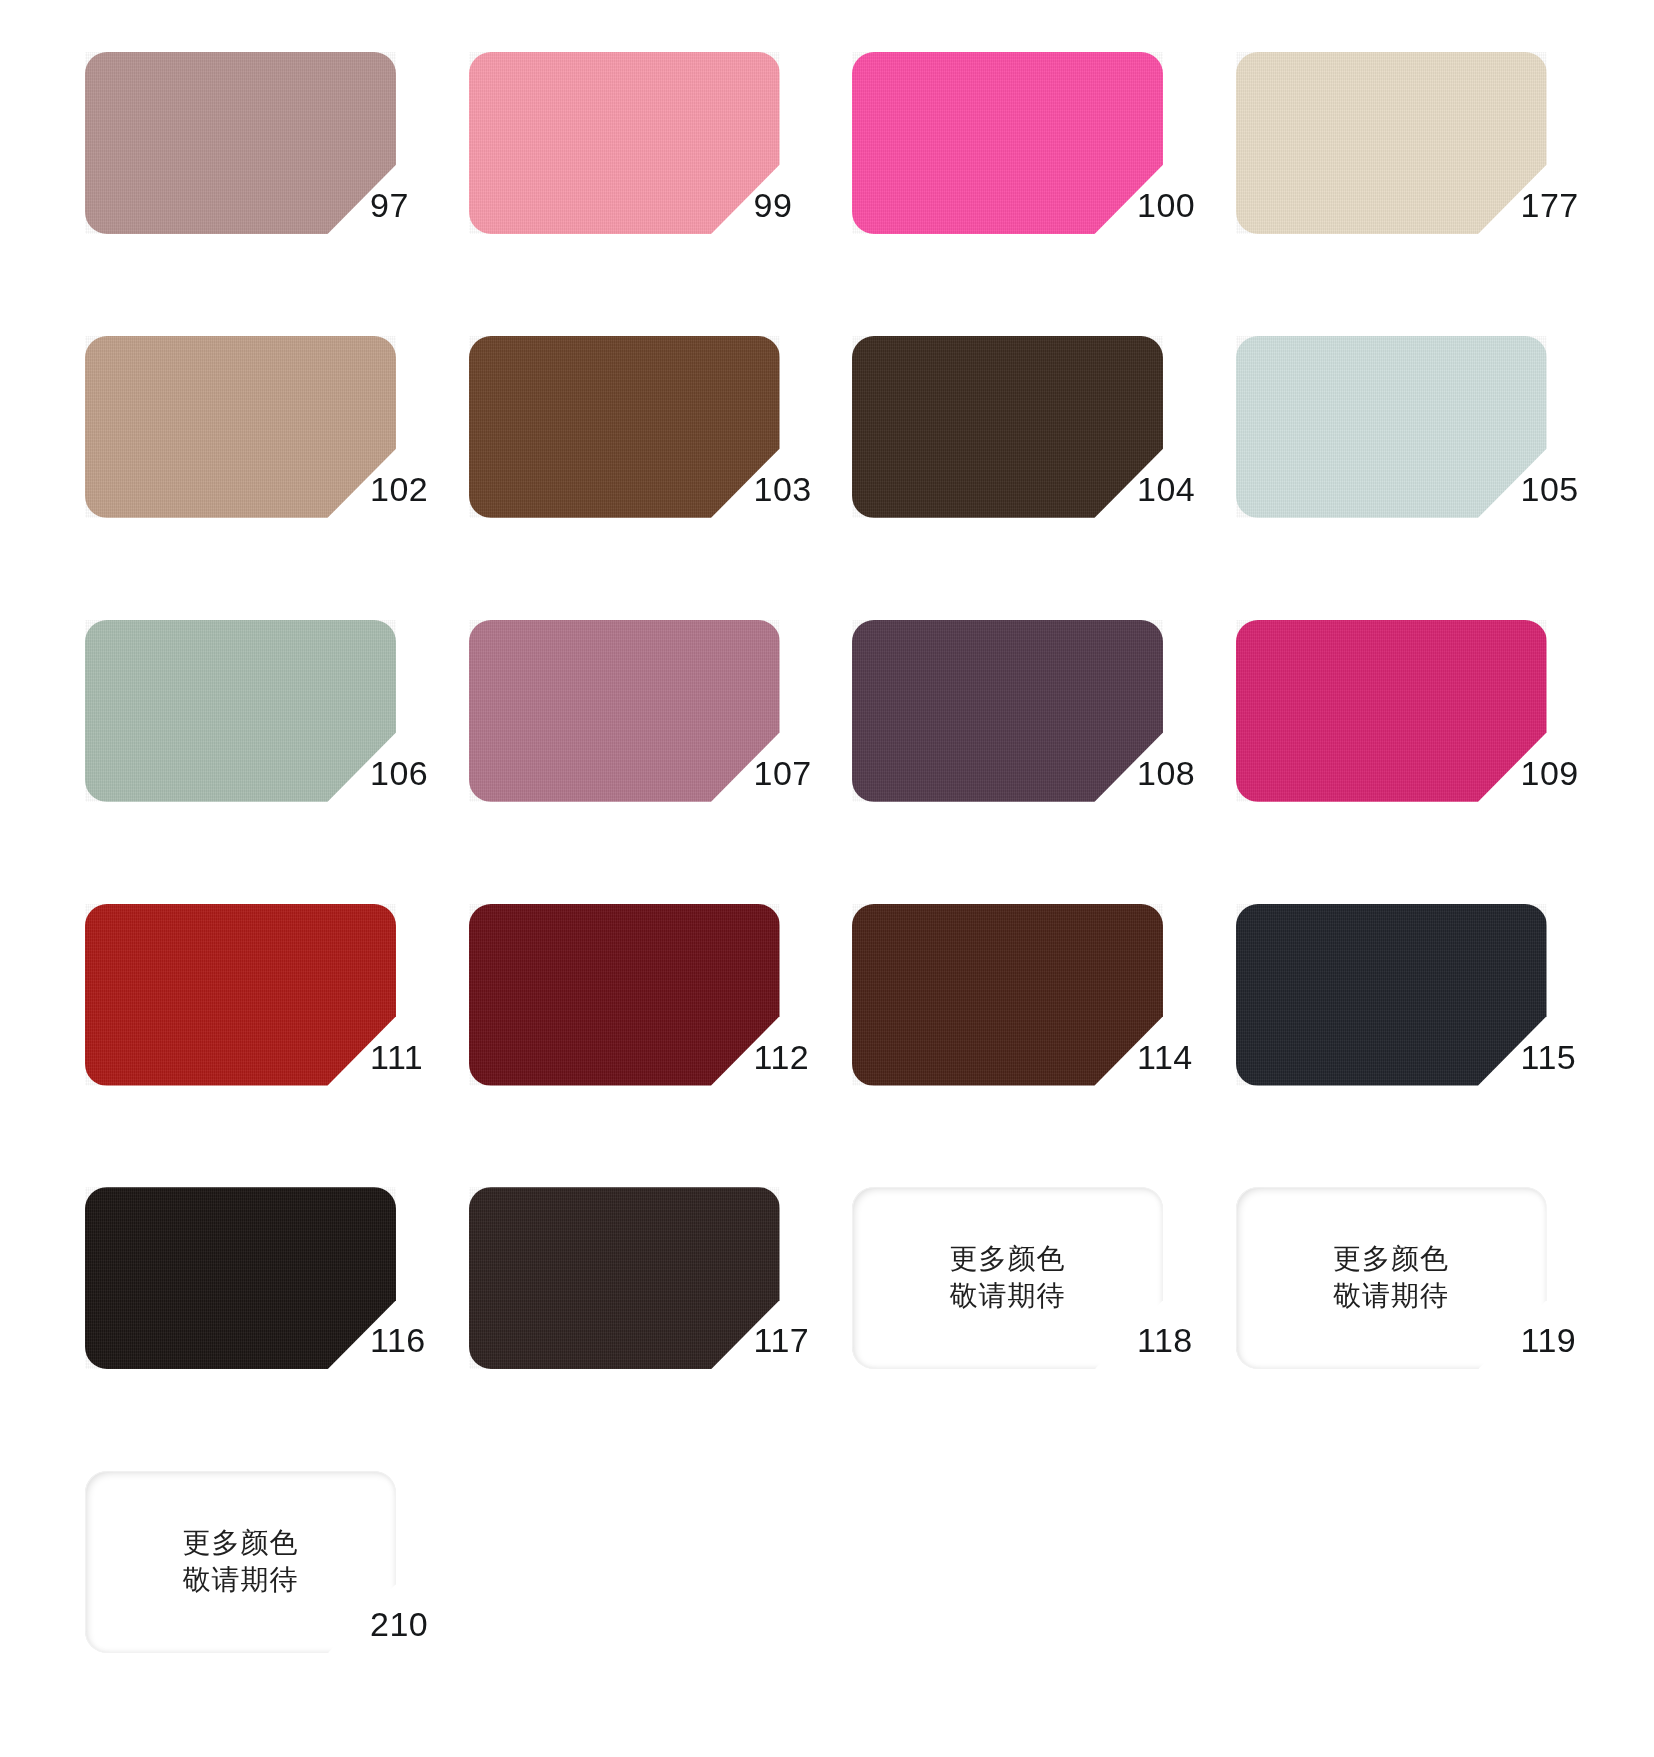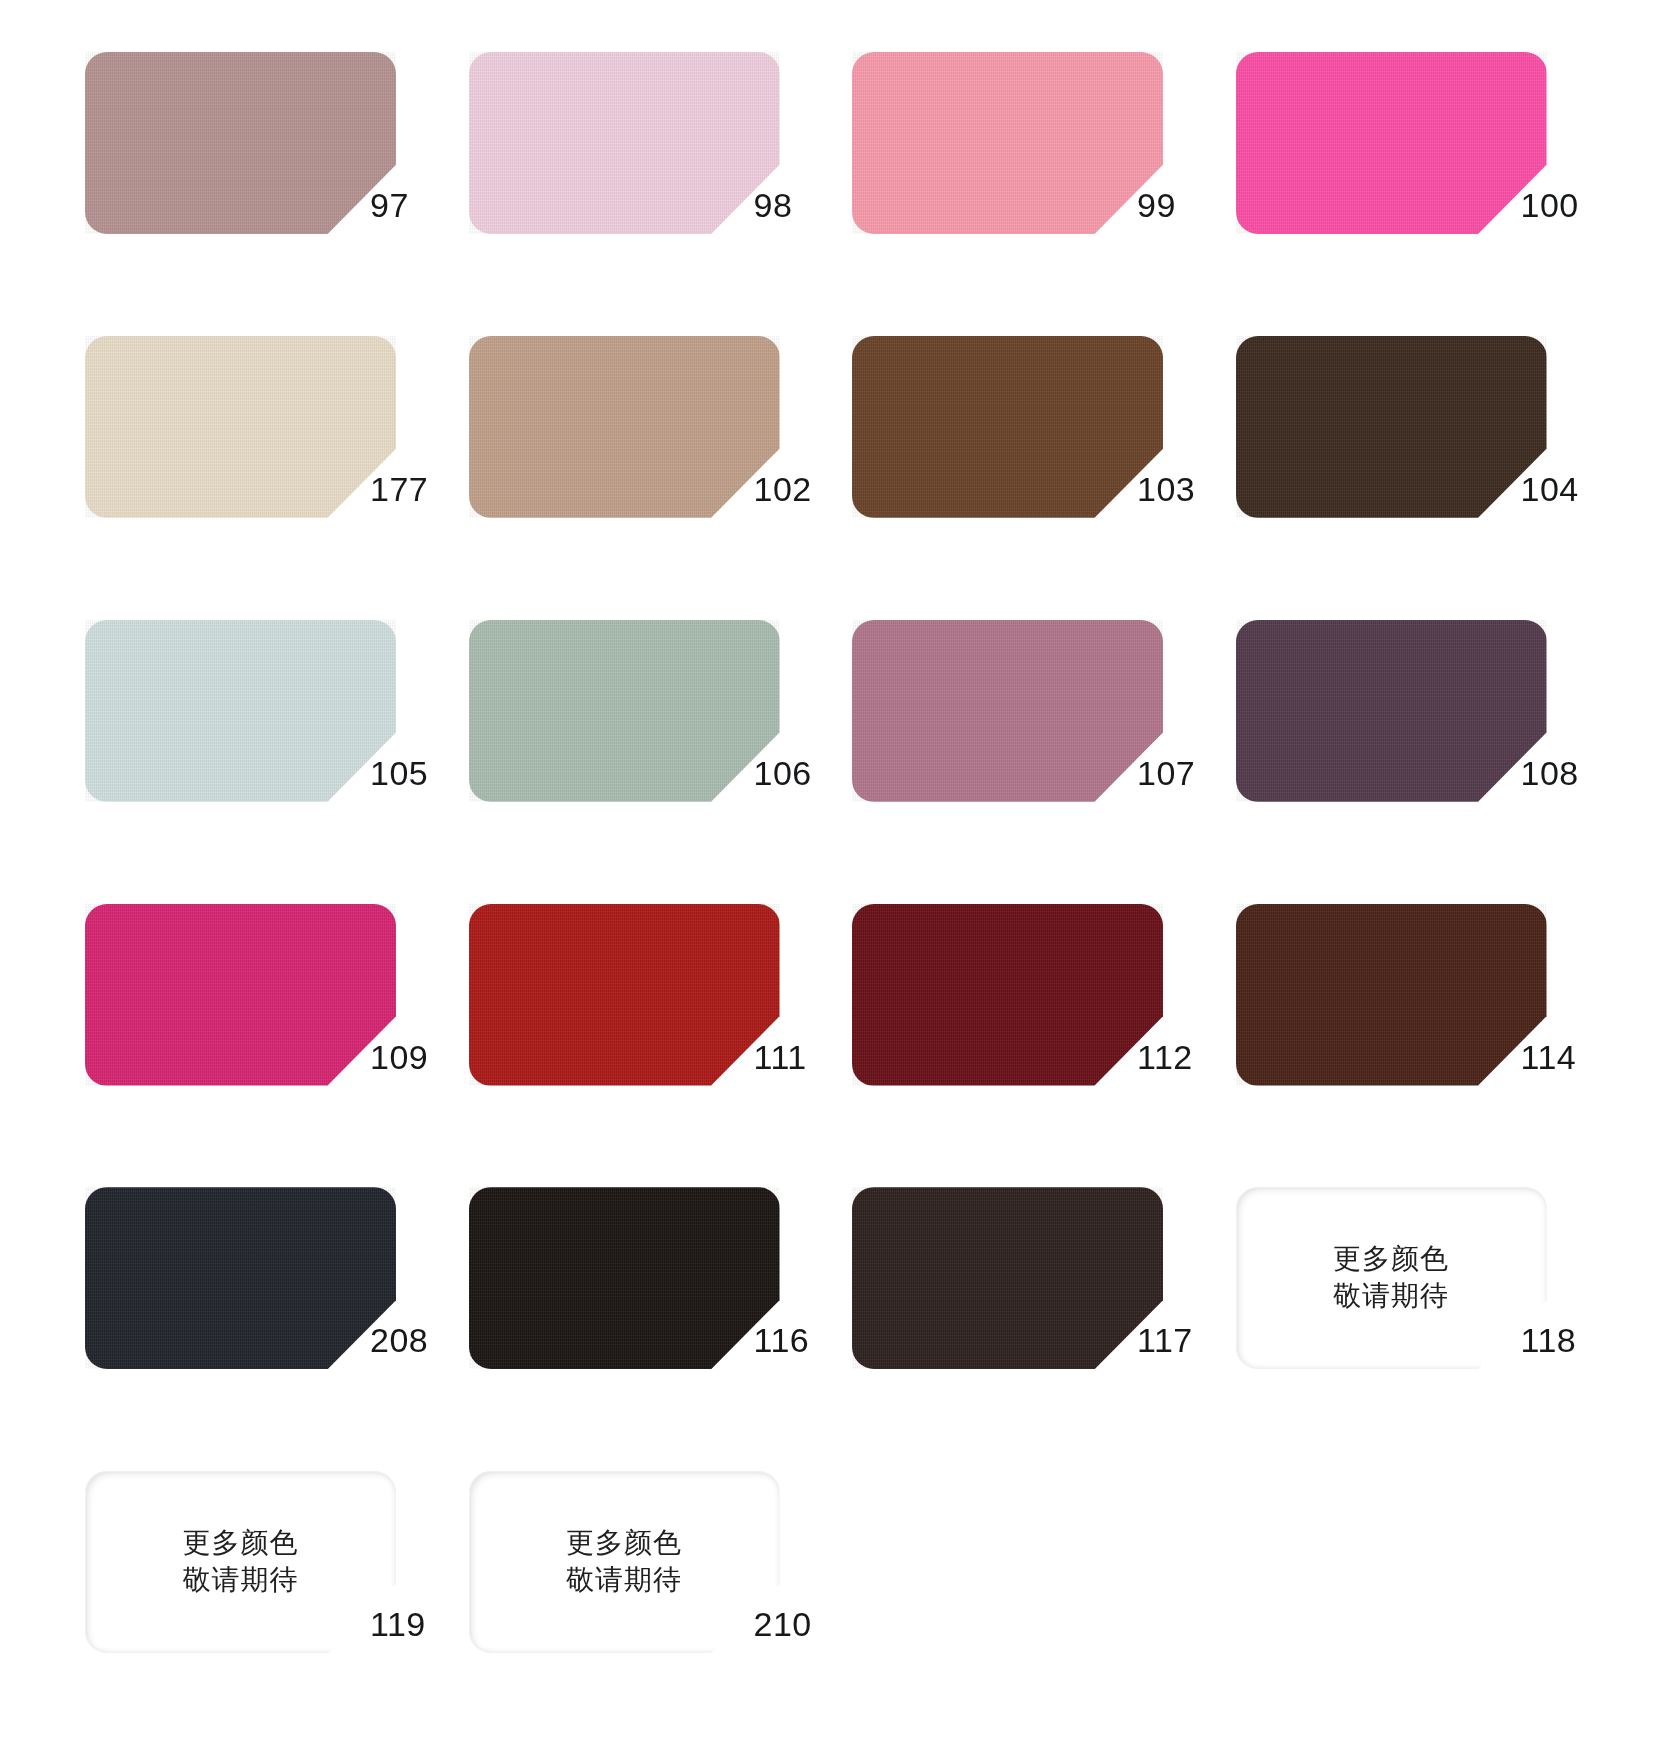--- a/index.html
+++ b/index.html
@@ -101,24 +101,20 @@
 </style>
 </head>
 <body>
 
 <div id="swatch-grid">
     <div class="swatch-cell">
       <div class="chip" style="background-color: rgb(181, 147, 145);"></div>
       <div class="chip-number">97</div>
     </div>
     <div class="swatch-cell">
-      <div class="chip" style="background-color: rgb(239, 206, 221);"></div>
-      <div class="chip-number">98</div>
-    </div>
-    <div class="swatch-cell">
       <div class="chip" style="background-color: rgb(247, 154, 171);"></div>
       <div class="chip-number">99</div>
     </div>
     <div class="swatch-cell">
       <div class="chip" style="background-color: rgb(251, 79, 166);"></div>
       <div class="chip-number">100</div>
     </div>
     <div class="swatch-cell">
       <div class="chip" style="background-color: rgb(231, 220, 199);"></div>
       <div class="chip-number">177</div>
@@ -162,21 +158,21 @@
     <div class="swatch-cell">
       <div class="chip" style="background-color: rgb(105, 16, 24);"></div>
       <div class="chip-number">112</div>
     </div>
     <div class="swatch-cell">
       <div class="chip" style="background-color: rgb(74, 35, 24);"></div>
       <div class="chip-number">114</div>
     </div>
     <div class="swatch-cell">
       <div class="chip" style="background-color: rgb(33, 36, 43);"></div>
-      <div class="chip-number">208</div>
+      <div class="chip-number">115</div>
     </div>
     <div class="swatch-cell">
       <div class="chip" style="background-color: rgb(27, 21, 19);"></div>
       <div class="chip-number">116</div>
     </div>
     <div class="swatch-cell">
       <div class="chip" style="background-color: rgb(46, 34, 32);"></div>
       <div class="chip-number">117</div>
     </div>
     <div class="swatch-cell">

